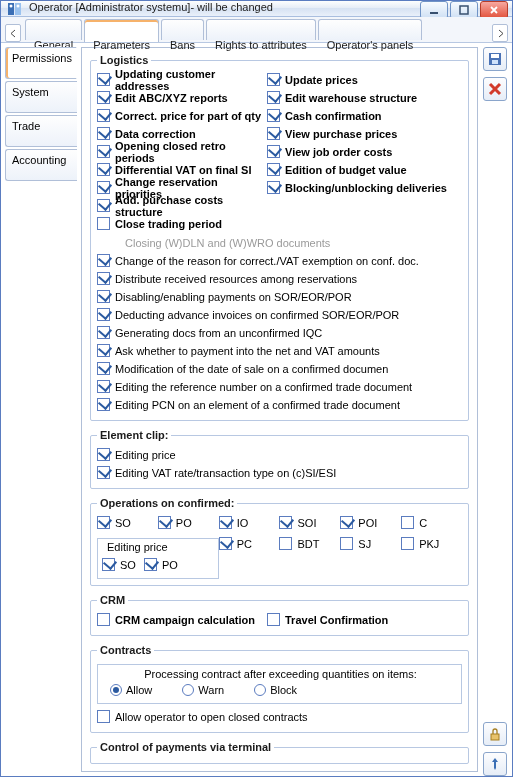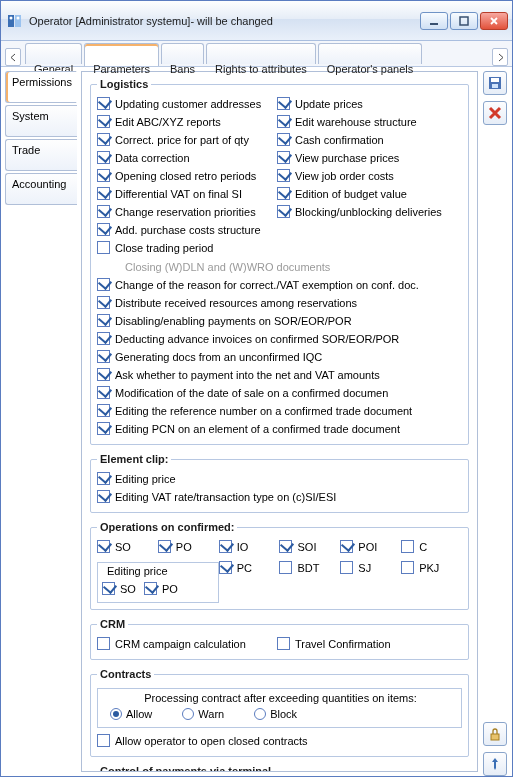--- a/index.html
+++ b/index.html
@@ -1,18 +1,18 @@
 <!DOCTYPE html>
 <html><head>
 <meta charset="utf-8">
 <style>
   * { box-sizing: border-box; font-family: Tahoma, "Segoe UI", sans-serif; font-size: 11px; }
   body { margin: 0; background: #d6dff5; width: 513px; height: 777px; overflow: hidden; }
   .window { width: 513px; height: 777px; border: 1px solid #5a7cc0; background: #fff; display: flex; flex-direction: column; }
-  .titlebar { height: 40px; background: linear-gradient(#fdfefe,#e6edf7 45%,#d5e1f2 46%,#e9f0fa); border-bottom: 1px solid #a9bedf; display: flex; align-items: center; padding: 0 4px 0 6px; }
+  .titlebar { height: 16px; background: linear-gradient(#fdfefe,#e6edf7 45%,#d5e1f2 46%,#e9f0fa); border-bottom: 1px solid #a9bedf; display: flex; align-items: flex-start; padding: 0 4px 0 6px; }
   .titlebar .appicon { width: 16px; height: 16px; margin-right: 6px; }
   .titlebar .title { flex: 1; color: #1a1a1a; }
   .tb-btn { width: 28px; height: 18px; margin-left: 2px; border: 1px solid #6f93c6; border-radius: 3px; display: flex; align-items: center; justify-content: center; background: linear-gradient(#f7fbff,#cfe0f4); }
   .tb-btn.close { background: linear-gradient(#f7a8a0,#e2523b); border-color: #b73d2a; }
   .tb-btn svg { display: block; }
   .tabs-row { height: 26px; display: flex; align-items: flex-end; padding: 2px 4px 0 4px; background: #f3f6fb; border-bottom: 1px solid #b8c8e2; position: relative; }
   .tab-arrow { width: 16px; height: 18px; border: 1px solid #b0bfd8; background: #fff; display: flex; align-items: center; justify-content: center; border-radius: 2px; }
   .tabs { display: flex; gap: 2px; margin: 0 4px; }
   .tab { height: 21px; padding: 19px 8px 0 8px; border: 1px solid #b0bfd8; border-bottom: none; background: linear-gradient(#fefefe,#edf2fa); border-radius: 3px 3px 0 0; color: #1a1a1a; cursor: default; }
   .tab.active { background: #fff; height: 23px; position: relative; z-index: 2; box-shadow: inset 0 2px 0 #f6b26b; }
@@ -24,21 +24,21 @@
   .main-pane { flex: 1; border: 1px solid #b0bfd8; margin: 4px 4px 4px 0; padding: 6px 8px 6px 8px; background: #fff; overflow: auto; }
   .right-rail { width: 30px; padding: 4px 4px 0 0; display: flex; flex-direction: column; align-items: center; gap: 6px; }
   .rail-btn { width: 24px; height: 24px; border: 1px solid #8aa5cb; border-radius: 3px; background: linear-gradient(#fdfdfe,#e6edf7); display: flex; align-items: center; justify-content: center; }
   .rail-spacer { flex: 1; }
   fieldset { border: 1px solid #b8c8e2; border-radius: 2px; margin: 0 0 8px 0; padding: 4px 6px 6px 6px; }
   fieldset > legend { padding: 0 3px; color: #1a1a1a; font-weight: bold; }
   .cb-row { display: flex; align-items: center; height: 17px; margin: 1px 0; }
   .cb-row.disabled { color: #9a9a9a; }
   .cb { width: 13px; height: 13px; border: 1px solid #5b7cbf; background: #fff; margin-right: 5px; position: relative; flex: none; }
   .cb.checked::after { content: ""; position: absolute; left: 2px; top: -1px; width: 8px; height: 8px; border: solid #2b5aa0; border-width: 0 0 2px 2px; transform: rotate(-50deg); }
-  .two-col { display: grid; grid-template-columns: 170px 1fr; column-gap: 10px; }
+  .two-col { display: grid; grid-template-columns: 170px 1fr; column-gap: 0; font-weight: bold; }
   .ops-grid { display: grid; grid-template-columns: repeat(6, 1fr); row-gap: 2px; }
   .ops-sub { border: 1px solid #b8c8e2; padding: 2px 4px 4px 4px; grid-column: 1 / span 2; margin-top: 4px; }
   .ops-sub .lg { font-size: 11px; margin: -8px 0 2px 2px; background: #fff; display: inline-block; padding: 0 3px; }
   .radio-row { display: flex; align-items: center; gap: 30px; padding: 2px 0 2px 6px; }
   .radio { width: 12px; height: 12px; border: 1px solid #5b7cbf; border-radius: 50%; margin-right: 4px; position: relative; flex: none; display: inline-block; vertical-align: -2px; }
   .radio.sel::after { content: ""; position: absolute; left: 2px; top: 2px; width: 6px; height: 6px; background: #2b5aa0; border-radius: 50%; }
   .radio-item { display: inline-flex; align-items: center; }
   .subfield { border: 1px solid #b8c8e2; padding: 3px 6px 5px 6px; margin: 4px 0; text-align: center; }
   .subfield .lg { font-size: 11px; margin: -9px 0 2px 2px; background: #fff; display: inline-block; padding: 0 3px; }
 </style>

